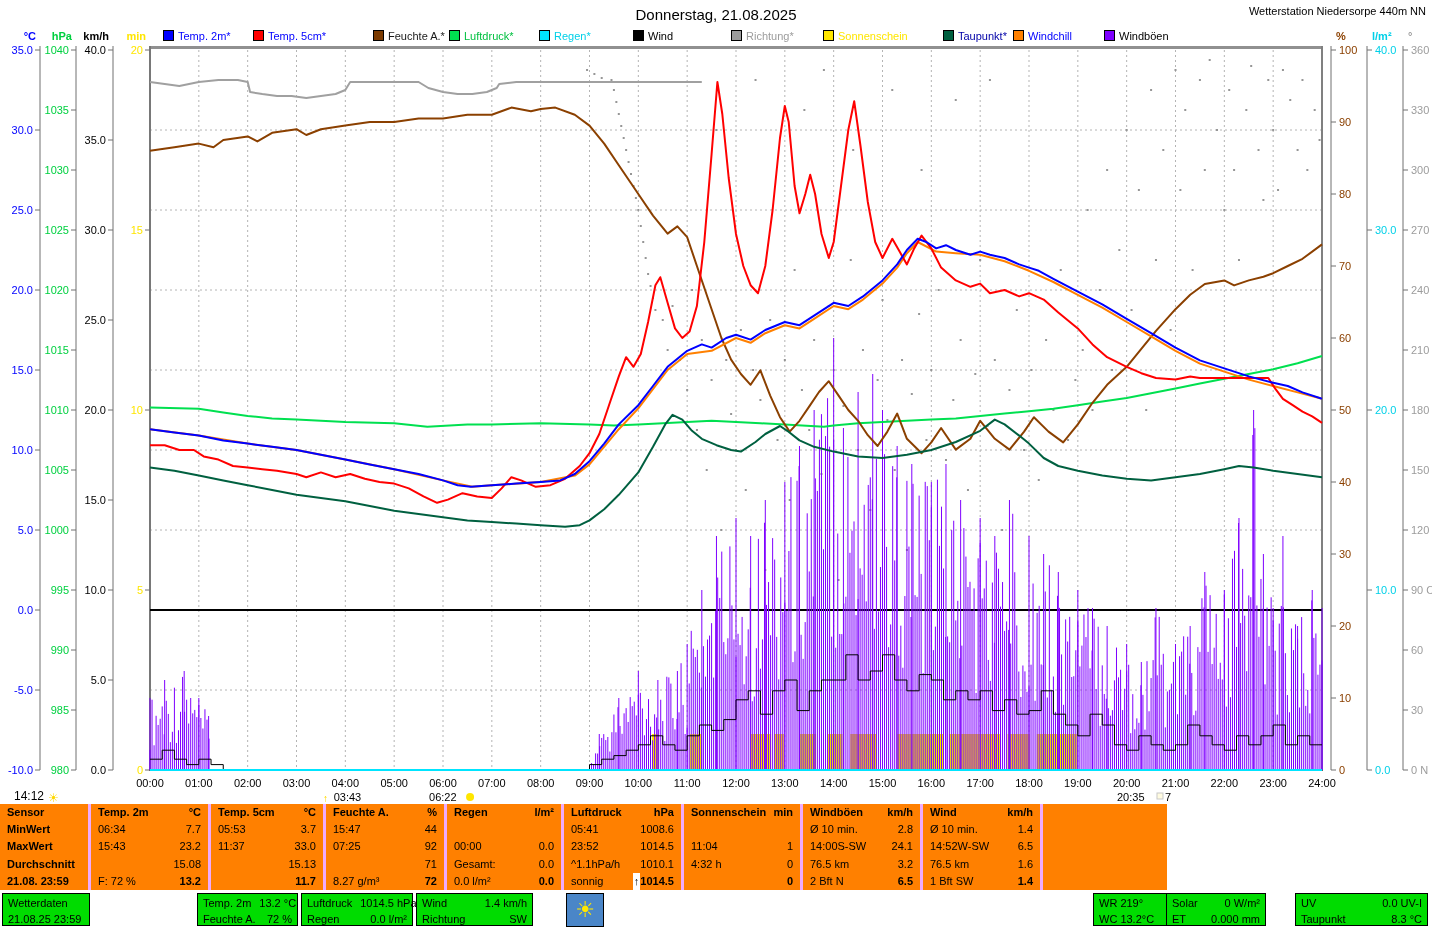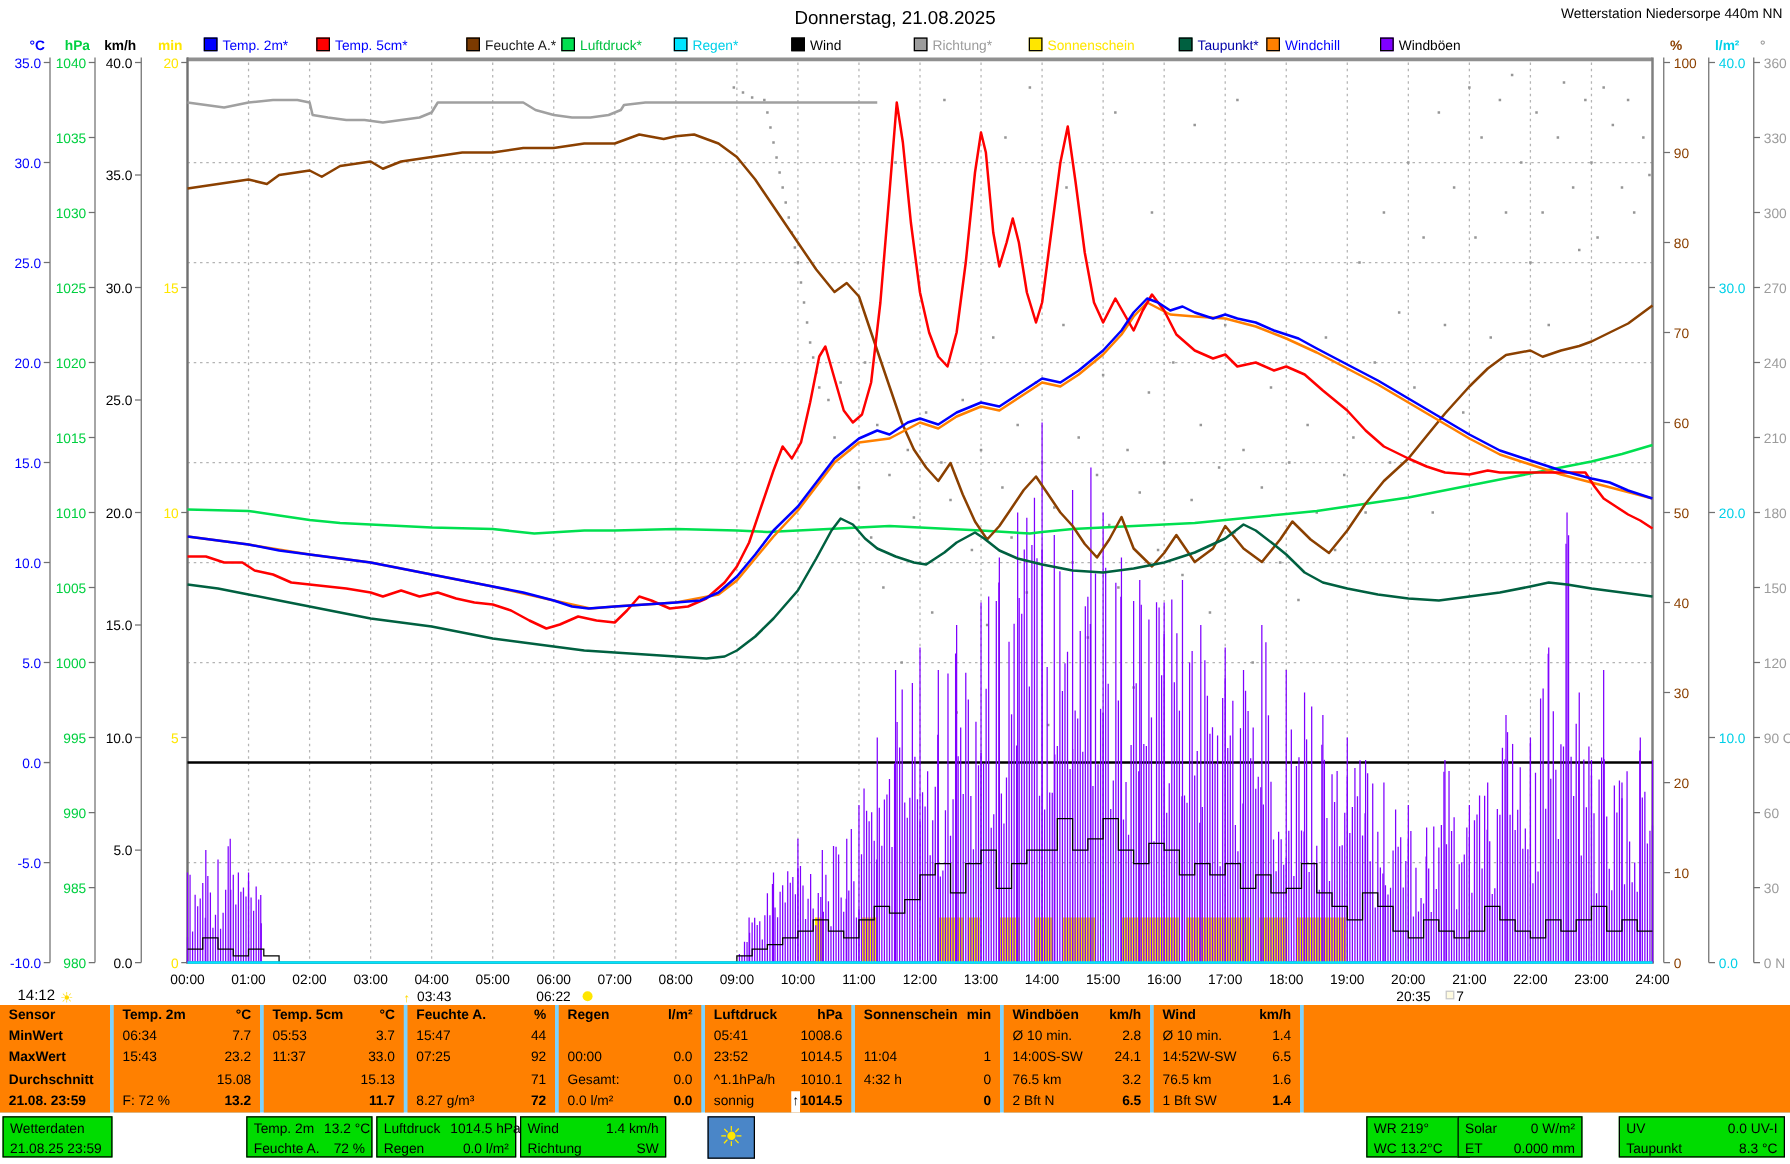--- a/index.html
+++ b/index.html
@@ -1,25 +1,25 @@
 <!DOCTYPE html>
 <html><head>
 <meta charset="utf-8">
 <style>
   html,body{margin:0;padding:0;background:#fff;}
   #app{position:relative;width:1432px;height:931px;background:#fff;overflow:hidden;
-       font-family:"Liberation Sans",sans-serif;color:#000;}
+       font-family:"Liberation Sans",sans-serif;color:#000;border-radius:11px;}
   #title{position:absolute;top:6px;left:0;width:100%;text-align:center;font-size:15px;}
   #station{position:absolute;top:5px;right:6px;font-size:11px;}
   .legend-item{position:absolute;top:30px;font-size:11px;white-space:nowrap;}
   .legend-item .sw{display:inline-block;width:9px;height:9px;border:1px solid #000;
        vertical-align:-1px;margin-right:4px;}
   #chart-svg{position:absolute;top:0;left:0;}
   
-  #sumtable{position:absolute;top:804px;left:0;width:1432px;height:86px;background:#7dd3fc;
+  #sumtable{position:absolute;top:804px;left:0;width:1167px;height:86px;background:#f0abfc;
        display:flex;font-size:11px;}
   .tcol{background:#ff8000;margin-right:3px;display:flex;flex-direction:column;flex:0 0 auto;}
   .tcol:last-child{margin-right:0;flex:1 1 auto;}
   .trow{height:17.2px;display:flex;align-items:center;line-height:17px;}
   .trow .l{padding-left:7px;white-space:nowrap;}
   .trow .m{flex:1;text-align:left;padding-right:4px;white-space:nowrap;}
   .trow .r{margin-left:auto;padding-right:7px;white-space:nowrap;text-align:right;}
   .b{font-weight:bold;}
   .arrowbox{display:inline-block;background:#fff;color:#000;padding:0 1px;font-weight:bold;}
   

